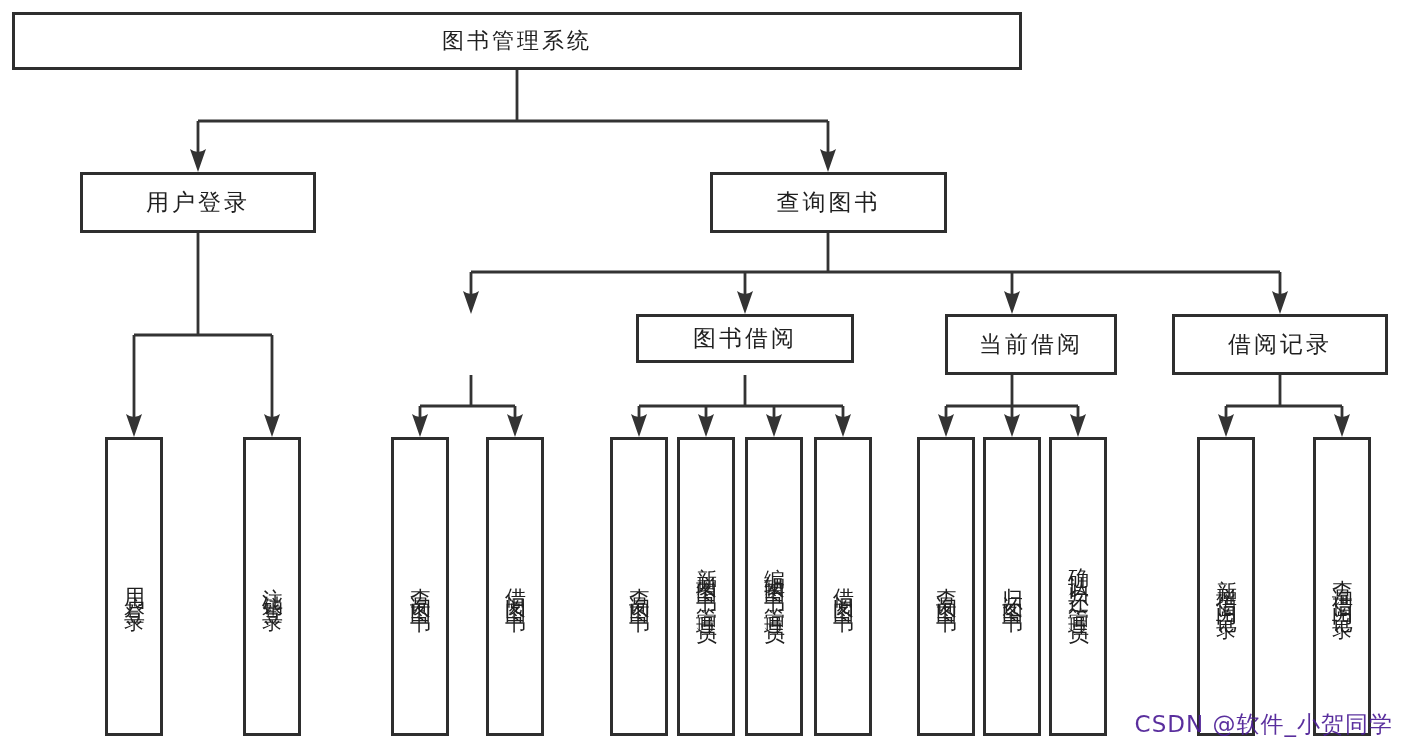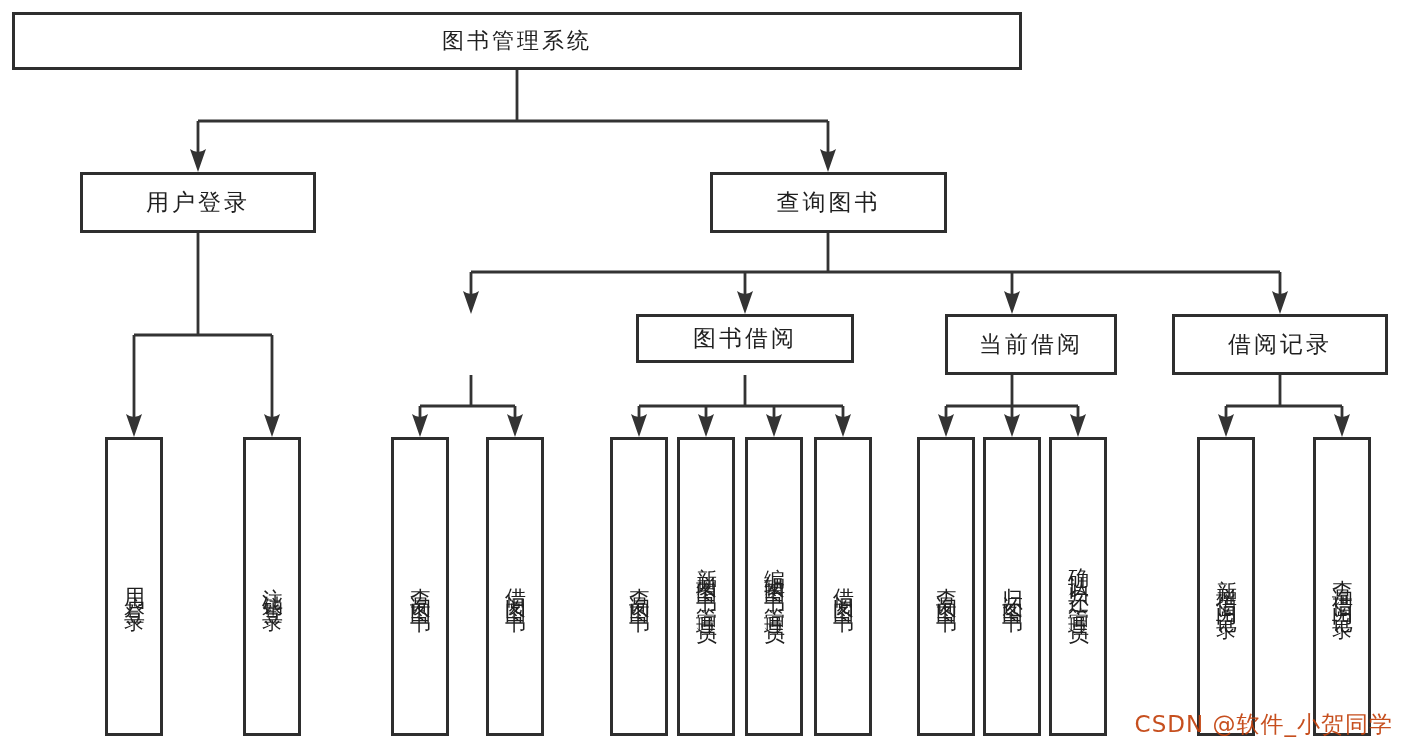--- a/index.html
+++ b/index.html
@@ -22,21 +22,21 @@
     display:flex; align-items:center; justify-content:center;
   }
   .vtext {
     writing-mode:vertical-rl; text-orientation:mixed;
     font-size:21px; letter-spacing:8px; line-height:1;
     white-space:nowrap; color:#1f1f1f;
   }
   .watermark {
     position:absolute; right:12px; bottom:7px;
     font-size:23px; letter-spacing:1px;
-    color:#c2410c; opacity:0.92; z-index:5; white-space:nowrap;
+    color:#4c1d95; opacity:0.92; z-index:5; white-space:nowrap;
   }
 </style>
 </head>
 <body>
 
 <div id="stage">
 
   <svg id="wires" width="1405" height="747" viewBox="0 0 1405 747" aria-hidden="true">
     <defs>
       <path id="arw" d="M0,0 L-8,-23 Q0,-17 8,-23 Z"></path>

